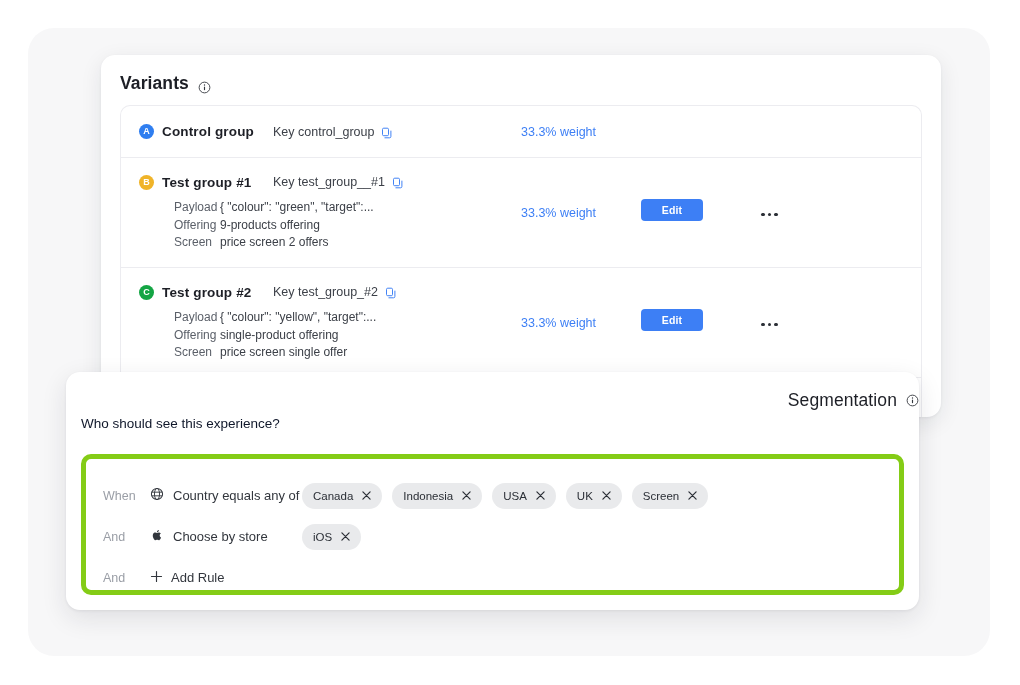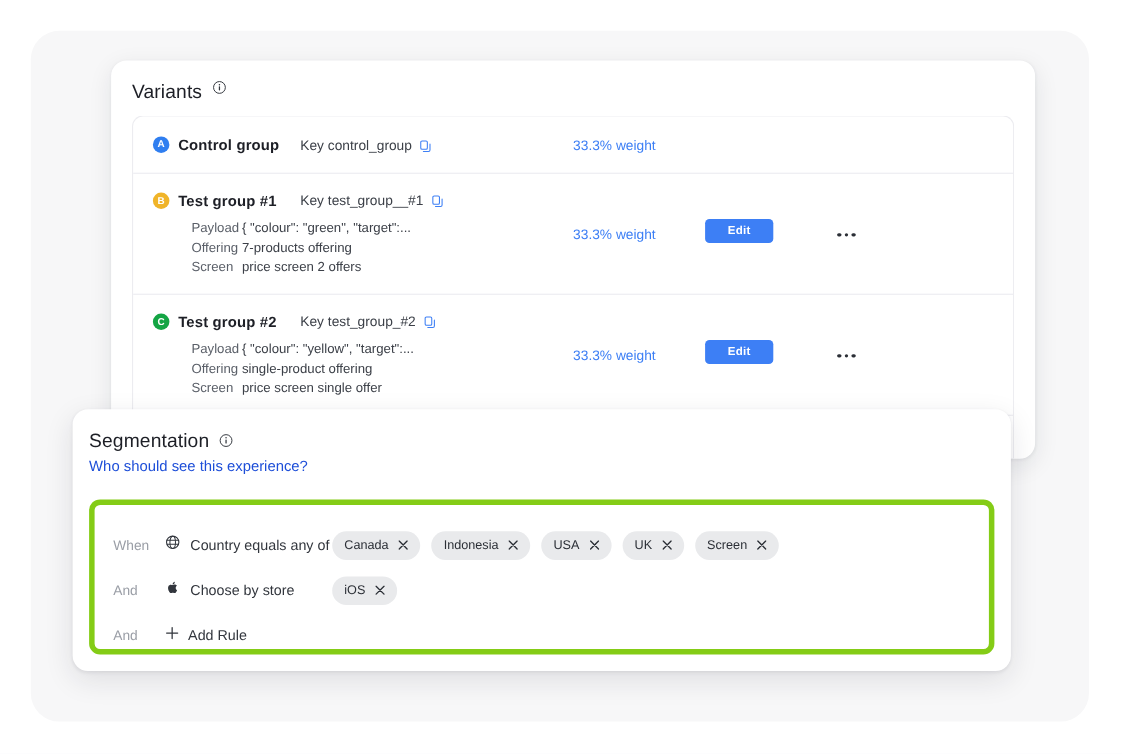--- a/index.html
+++ b/index.html
@@ -24,22 +24,23 @@
   
   .variants-card {
     position: absolute;
     left: 101px; top: 55px;
     width: 840px; height: 362px;
     background: #ffffff;
     border-radius: 14px;
     box-shadow: 0 6px 22px rgba(25,30,45,0.09), 0 1px 3px rgba(25,30,45,0.06);
   }
   .variants-title-row {
-    display: flex; align-items: flex-start; gap: 9px;
+    display: flex; align-items: flex-end; gap: 9px;
     padding: 18px 0 0 19px;
+    font-weight: bold;
   }
   .variants-title {
     font-size: 17.5px; color: #1d1f26; letter-spacing: .1px;
   }
   .info-icon { display:inline-flex; align-items:center; }
 
   .variants-inner {
     position: absolute;
     left: 19px; top: 50px; right: 19px; bottom: 0;
     border: 1px solid #ececf0;
@@ -118,23 +119,23 @@
 
   
   .segmentation-card {
     position: absolute;
     left: 66px; top: 372px;
     width: 853px; height: 238px;
     background: #ffffff;
     border-radius: 14px;
     box-shadow: 0 8px 26px rgba(25,30,45,0.11), 0 1px 3px rgba(25,30,45,0.07);
   }
-  .seg-title-row { display: flex; align-items: center; gap: 9px; padding: 18px 0 0 15px; }
+  .seg-title-row { display: flex; align-items: center; gap: 9px; padding: 18px 0 0 15px; justify-content: flex-end; }
   .seg-title { font-size: 17.5px; color: #1d1f26; letter-spacing: .1px;}
-  .seg-sub { padding-left: 15px; margin-top: 5px; font-size: 13.5px; color: #1d4ed8; }
+  .seg-sub { padding-left: 15px; margin-top: 5px; font-size: 13.5px; color: #0f172a; }
 
   .seg-inner {
     position: absolute;
     left: 15px; top: 82px; right: 15px; bottom: 15px;
     border: 5px solid #84cc16;
     border-radius: 10px;
     padding: 16px 0 0 0;
   }
   .rule-row { display: flex; align-items: center; height: 41px; padding-left: 17px; }
   .rule-conj { width: 47px; font-size: 12.5px; color: #9a9ea6; }
@@ -216,21 +217,21 @@
             </span>
           </div>
           <div class="details">
             <div class="detail-labels">
               <div>Payload</div>
               <div>Offering</div>
               <div>Screen</div>
             </div>
             <div class="detail-values">
               <div>{ "colour": "green", "target":...</div>
-              <div>7-products offering</div>
+              <div>9-products offering</div>
               <div>price screen 2 offers</div>
             </div>
           </div>
         </div>
         <div class="col-weight">33.3% weight</div>
         <div class="col-edit">
           <button class="edit-btn">Edit</button>
         </div>
         <div class="col-more">
           <span class="more-dots">

